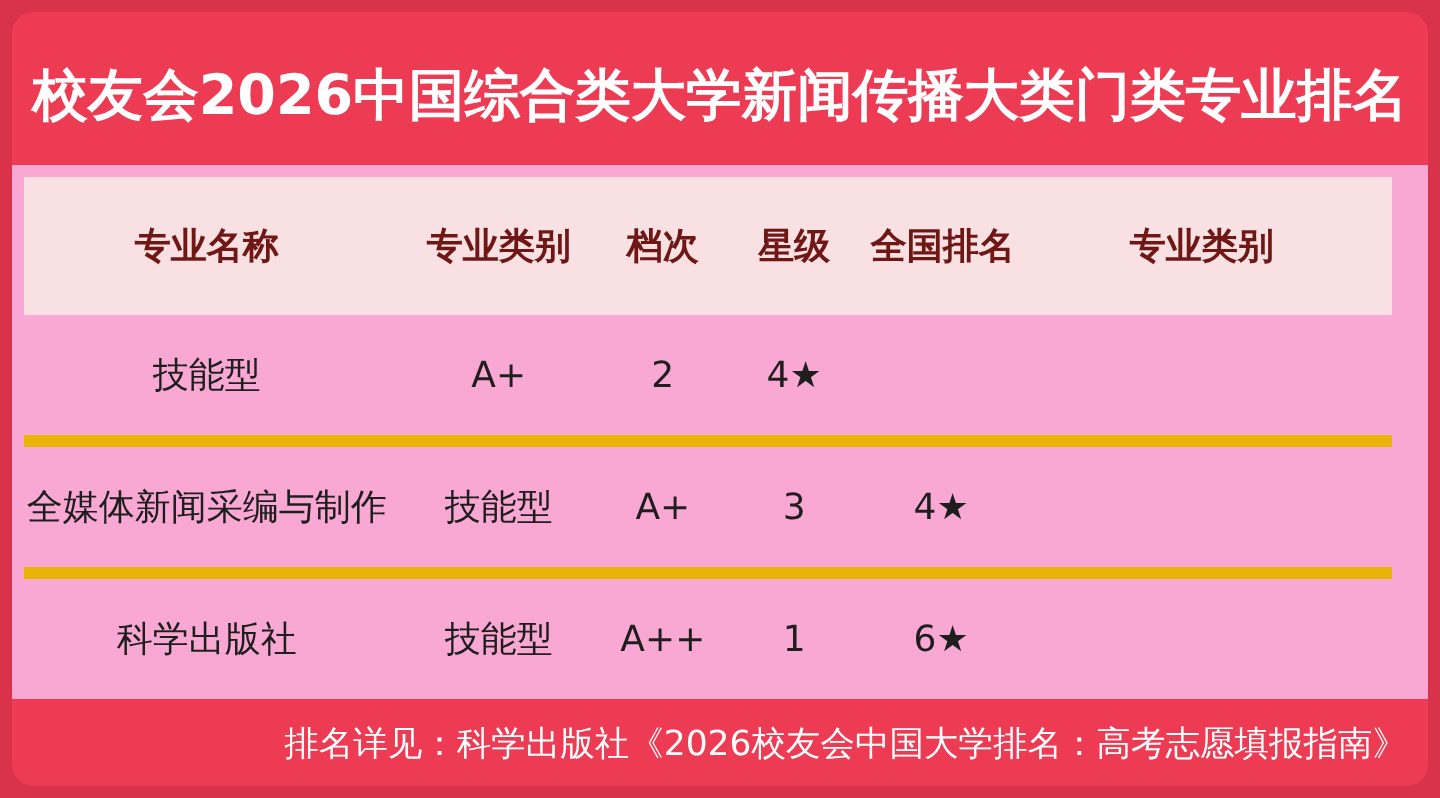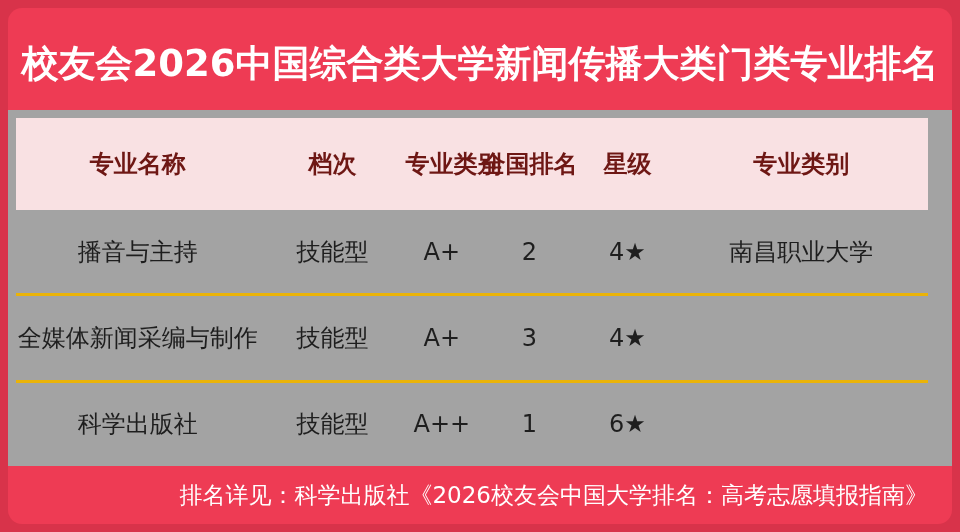--- a/index.html
+++ b/index.html
@@ -20,84 +20,82 @@
   .title-band{
     height:102px;flex:0 0 102px;
     display:flex;align-items:center;justify-content:center;
     padding-top:10px;box-sizing:border-box;
   }
   .title-band .title{
     color:#ffffff;font-size:37px;font-weight:bold;
     white-space:nowrap;letter-spacing:0px;
   }
   .content{
-    flex:1 1 auto;background:#a3a3a3;
+    flex:1 1 auto;background:#f9a8d4;
     padding:8px 24px 0 8px;box-sizing:border-box;
     display:flex;flex-direction:column;
   }
   .grid-row{
     display:grid;
     grid-template-columns:26.7% 16% 8% 11.2% 10.3% 27.8%;
     align-items:center;
   }
   .header-row{
     background:#f9e1e3;
     height:92px;flex:0 0 92px;
   }
   .header-cell{
     text-align:center;
     color:#6e1714;font-size:24px;font-weight:bold;white-space:nowrap;
   }
   .data-row{
     flex:1 1 auto;
   }
   .data-row + .data-row{
-    border-top:3px solid #eab308;
+    border-top:8px solid #eab308;
   }
   .data-cell{
     text-align:center;
     color:#1e1e1e;font-size:24px;white-space:nowrap;
   }
   .footer-band{
     height:58px;flex:0 0 58px;
     display:flex;align-items:center;justify-content:flex-end;
-    padding-right:24px;box-sizing:border-box;
+    padding-right:14px;box-sizing:border-box;
   }
   .footer-band .note{
     color:#ffffff;font-size:23px;white-space:nowrap;
   }
 </style>
 </head>
 <body>
 
 <div id="screen">
   <div class="card">
 
     <div class="title-band">
       <div class="title">校友会2026中国综合类大学新闻传播大类门类专业排名</div>
     </div>
 
     <div class="content">
 
       <div class="grid-row header-row">
         <div class="header-cell">专业名称</div>
+        <div class="header-cell">专业类别</div>
         <div class="header-cell">档次</div>
-        <div class="header-cell">专业类别</div>
+        <div class="header-cell">星级</div>
         <div class="header-cell">全国排名</div>
-        <div class="header-cell">星级</div>
         <div class="header-cell">专业类别</div>
       </div>
 
       <div class="grid-row data-row">
-        <div class="data-cell">播音与主持</div>
         <div class="data-cell">技能型</div>
         <div class="data-cell">A+</div>
         <div class="data-cell">2</div>
         <div class="data-cell">4★</div>
-        <div class="data-cell">南昌职业大学</div>
       </div>
 
       <div class="grid-row data-row">
         <div class="data-cell">全媒体新闻采编与制作</div>
         <div class="data-cell">技能型</div>
         <div class="data-cell">A+</div>
         <div class="data-cell">3</div>
         <div class="data-cell">4★</div>
       </div>
 

